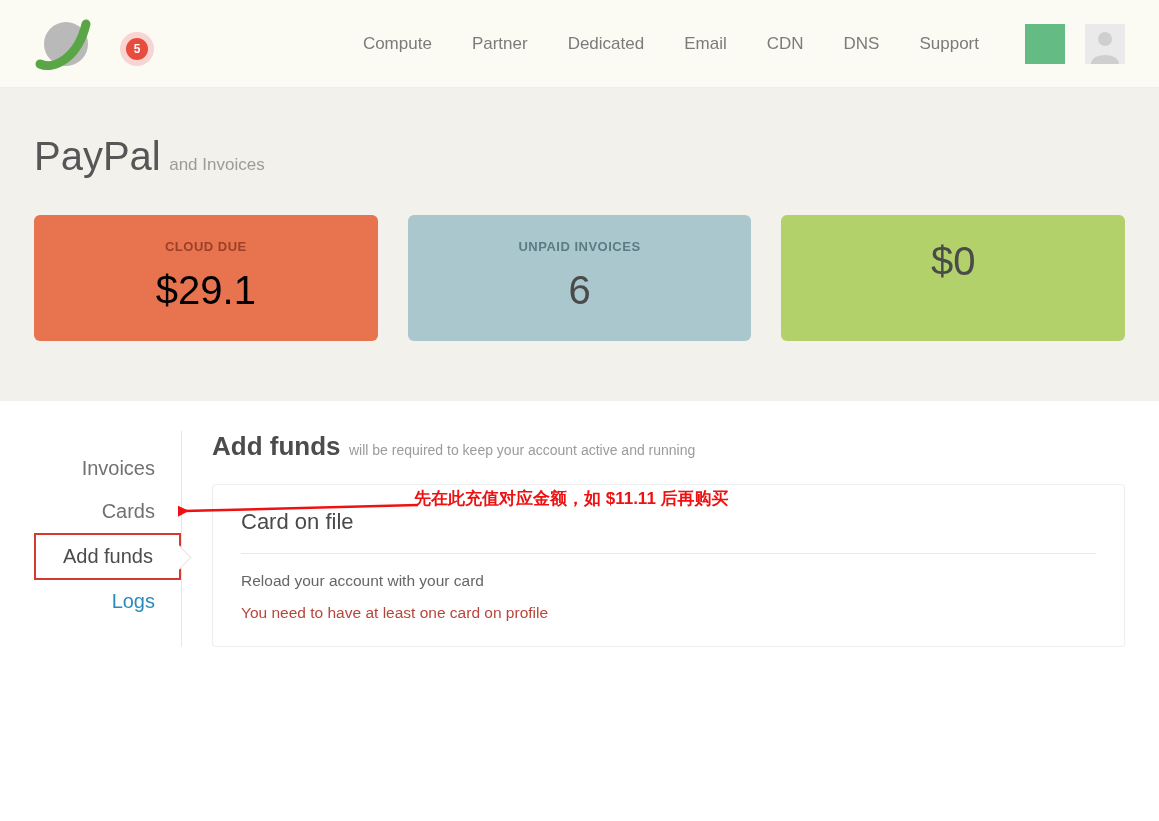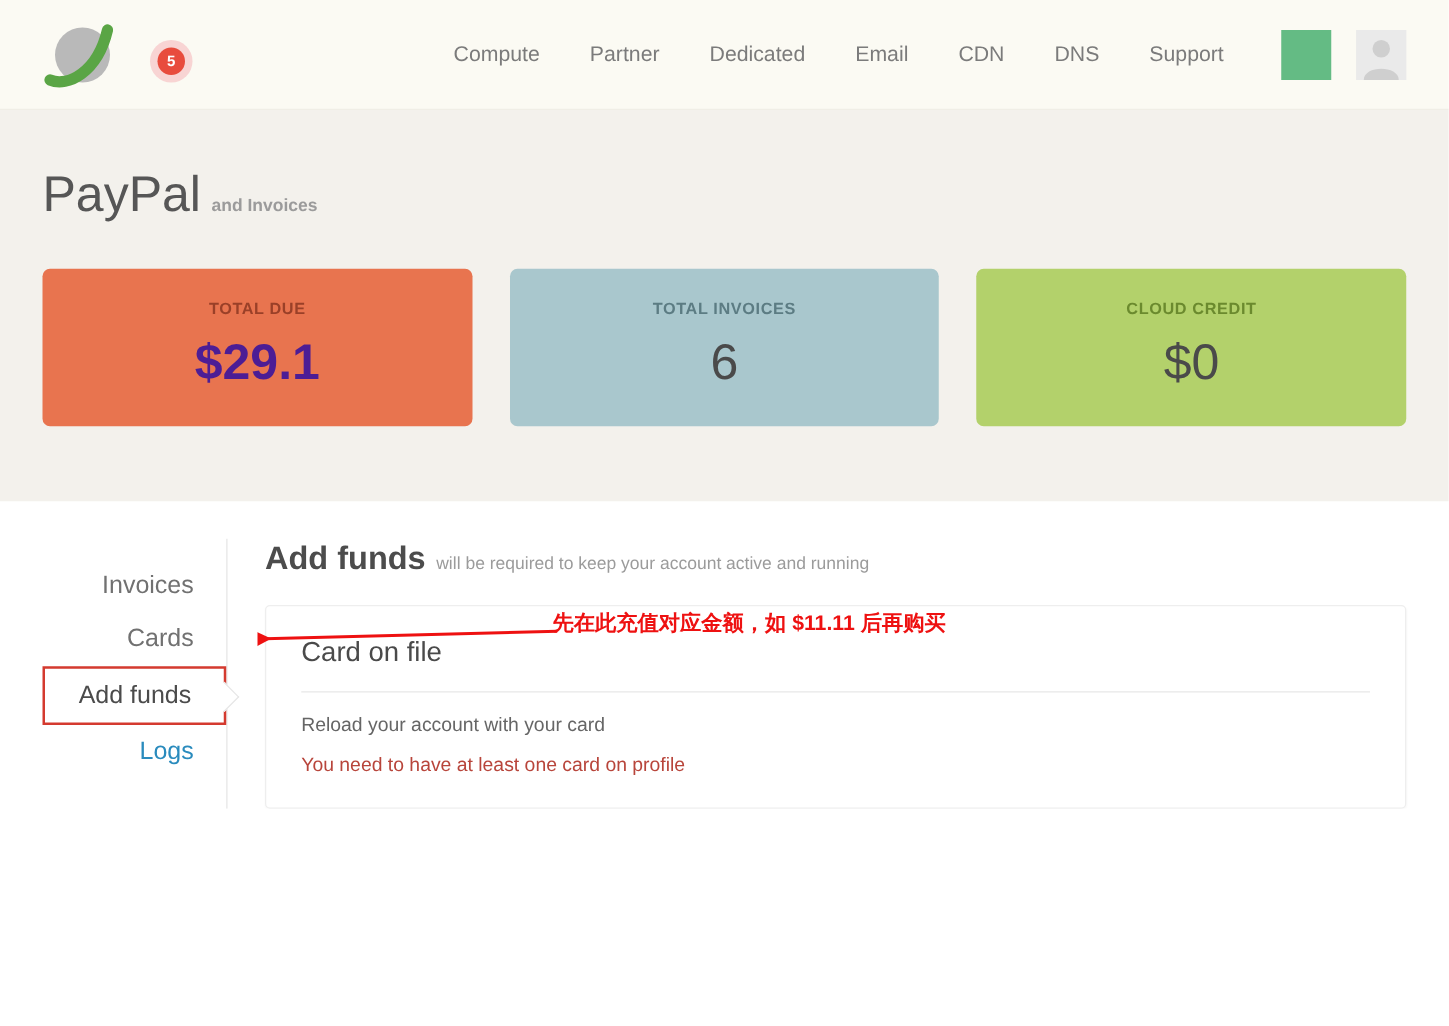--- a/index.html
+++ b/index.html
@@ -85,22 +85,22 @@
   .hero {
     background: #f3f1ec;
     padding: 46px 34px 60px 34px;
   }
   .hero-title .t1 {
     font-size: 40px;
     font-weight: 300;
     color: #565656;
   }
   .hero-title .t2 {
-    font-size: 14px;
-    font-weight: 700;
+    font-size: 17px;
+    font-weight: 400;
     color: #9b9b9b;
     margin-left: 4px;
   }
   .cards {
     display: flex;
     gap: 30px;
     margin-top: 36px;
   }
   .card {
     flex: 1;
@@ -113,21 +113,21 @@
     font-weight: 700;
     letter-spacing: 0.5px;
     margin-bottom: 14px;
   }
   .card-value {
     font-size: 40px;
     font-weight: 400;
   }
   .card-orange { background: #e8744f; }
   .card-orange .card-label { color: #9a4028; }
-  .card-orange .card-value { color: #4c1d95; font-weight: bold; }
+  .card-orange .card-value { color: #000000; }
   .card-blue { background: #a9c7cd; }
   .card-blue .card-label { color: #5c7c83; }
   .card-blue .card-value { color: #4a4a4a; }
   .card-green { background: #b3d16b; }
   .card-green .card-label { color: #6b8a2e; }
   .card-green .card-value { color: #4a4a4a; }
   
   .main {
     display: flex;
     padding: 30px 34px 0 34px;
@@ -218,21 +218,21 @@
   }
   .panel-warn {
     color: #b8453b;
     margin-top: 14px;
     font-size: 15.5px;
   }
   
   .annotate {
     position: absolute;
     pointer-events: none;
-    left: 176px;
+    left: 148px;
     top: 76px;
     width: 680px;
     height: 60px;
     z-index: 50;
   }
   .annotate-text {
     position: absolute;
     left: 266px;
     top: 10px;
     color: #e11;
@@ -279,29 +279,28 @@
   </div>
 </div>
 
 <div class="hero">
   <div class="hero-title">
     <span class="t1">PayPal</span>
     <span class="t2">and Invoices</span>
   </div>
   <div class="cards">
     <div class="card card-orange">
-      <div class="card-label">TOTAL DUE</div>
+      <div class="card-label">CLOUD DUE</div>
       <div class="card-value">$29.1</div>
     </div>
     <div class="card card-blue">
-      <div class="card-label">TOTAL INVOICES</div>
+      <div class="card-label">UNPAID INVOICES</div>
       <div class="card-value">6</div>
     </div>
     <div class="card card-green">
-      <div class="card-label">CLOUD CREDIT</div>
       <div class="card-value">$0</div>
     </div>
   </div>
 </div>
 
 <div class="main">
   <div class="sidebar">
     <div class="sidebar-item">Invoices</div>
     <div class="sidebar-item">Cards</div>
     <div class="sidebar-item active">Add funds</div>

